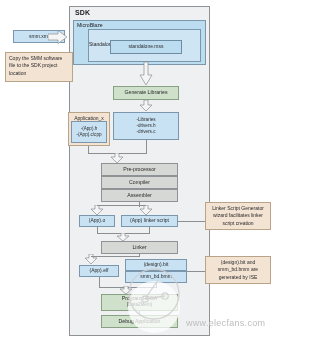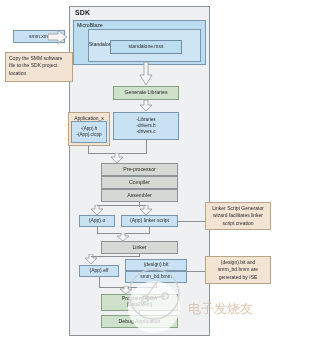--- a/index.html
+++ b/index.html
@@ -328,15 +328,15 @@
   </div>
 
   <div id="wm-circle"></div>
   <svg id="watermark" viewBox="0 0 148 71">
     <circle cx="26" cy="26" r="25" fill="none" stroke="#cfcfcf" stroke-width="1.3"></circle>
     <circle cx="17" cy="31" r="3.2" fill="none" stroke="#cfcfcf" stroke-width="1.3"></circle>
     <circle cx="37" cy="28" r="3.2" fill="none" stroke="#cfcfcf" stroke-width="1.3"></circle>
     <path d="M17 31 L30 12" fill="none" stroke="#cfcfcf" stroke-width="1.3"></path>
     <path d="M17 31 L37 28" fill="none" stroke="#cfcfcf" stroke-width="1.3"></path>
   </svg>
-  <div id="wm-cjk">电子发烧友</div>
+  <div id="wm-url">www.elecfans.com</div>
 
 </div>
 
 </body></html>

